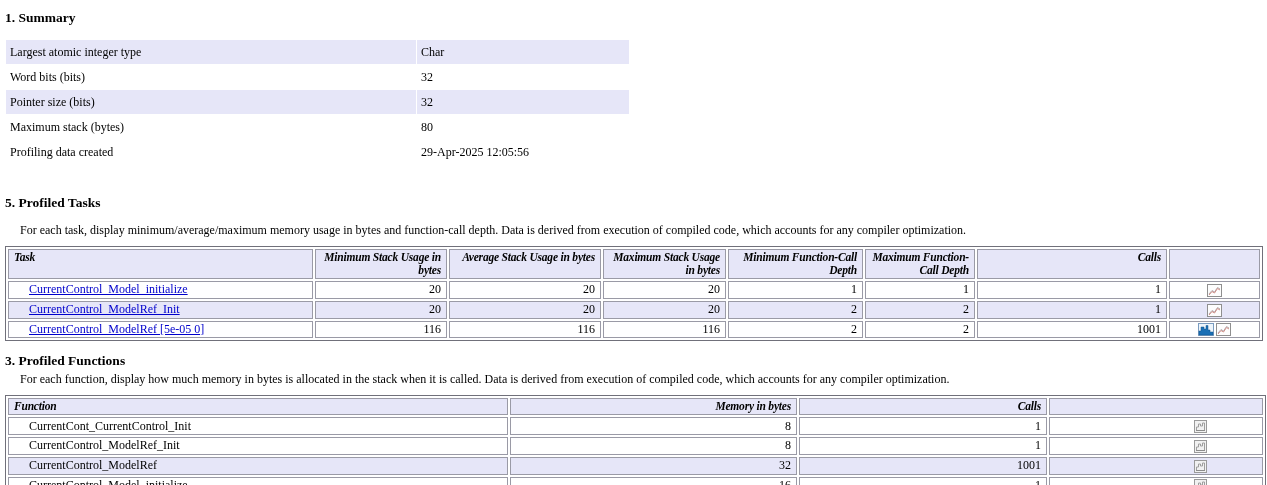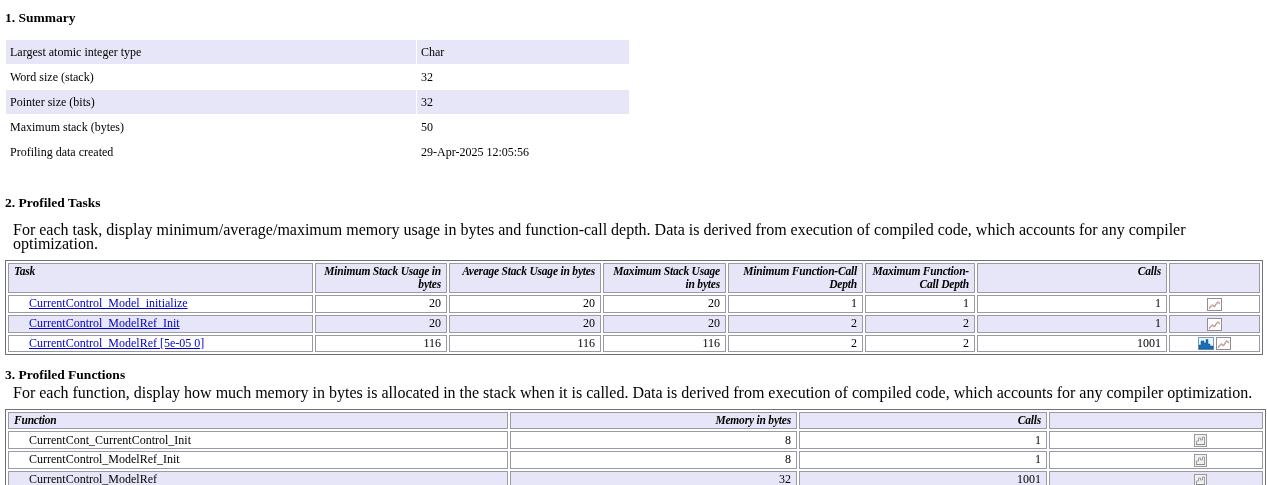--- a/index.html
+++ b/index.html
@@ -11,21 +11,21 @@
     font-size: 12px;
   }
   .page { padding: 10px 6px 0 5px; border-radius: 15px; }
 
   h3 {
     font-size: 13.5px; line-height: 15px; font-weight: 700;
     margin: 0 0 14px 0;
   }
   h3.sec2 { margin-top: 30px; margin-bottom: 13px; }
   h3.sec3 { margin-top: 12px; margin-bottom: 4px; }
-  .desc { font-size: 16px; line-height: 14px; margin: 0 0 9px 8px; }
+  .desc { font-size: 12px; line-height: 14px; margin: 0 0 9px 15px; }
 
   
   table.summary-table {
     border-collapse: separate; border-spacing: 1px;
     table-layout: fixed; width: 622px; margin-bottom: 0;
   }
   table.summary-table td {
     padding: 0 4px; line-height: 12px; height: 24px;
     white-space: nowrap; overflow: hidden;
   }
@@ -70,39 +70,39 @@
     <colgroup>
         <col style="width:410px">
         <col style="width:212px">
       </colgroup>
     <tbody id="summary-body">
         <tr class="alt">
           <td>Largest atomic integer type</td>
           <td>Char</td>
         </tr>
         <tr class="">
-          <td>Word size (stack)</td>
+          <td>Word bits (bits)</td>
           <td>32</td>
         </tr>
         <tr class="alt">
           <td>Pointer size (bits)</td>
           <td>32</td>
         </tr>
         <tr class="">
           <td>Maximum stack (bytes)</td>
-          <td>50</td>
+          <td>80</td>
         </tr>
         <tr class="">
           <td>Profiling data created</td>
           <td>29-Apr-2025 12:05:56</td>
         </tr>
       </tbody>
   </table>
 
-  <h3 class="sec2">2. Profiled Tasks</h3>
+  <h3 class="sec2">5. Profiled Tasks</h3>
   <p class="desc">For each task, display minimum/average/maximum memory usage in bytes and function-call depth. Data is derived from execution of compiled code, which accounts for any compiler optimization.</p>
   <table class="data-table tasks-table">
     <colgroup>
       <col style="width:305px">
         <col style="width:132px">
         <col style="width:152px">
         <col style="width:123px">
       <col style="width:135px">
         <col style="width:110px">
         <col style="width:190px">

